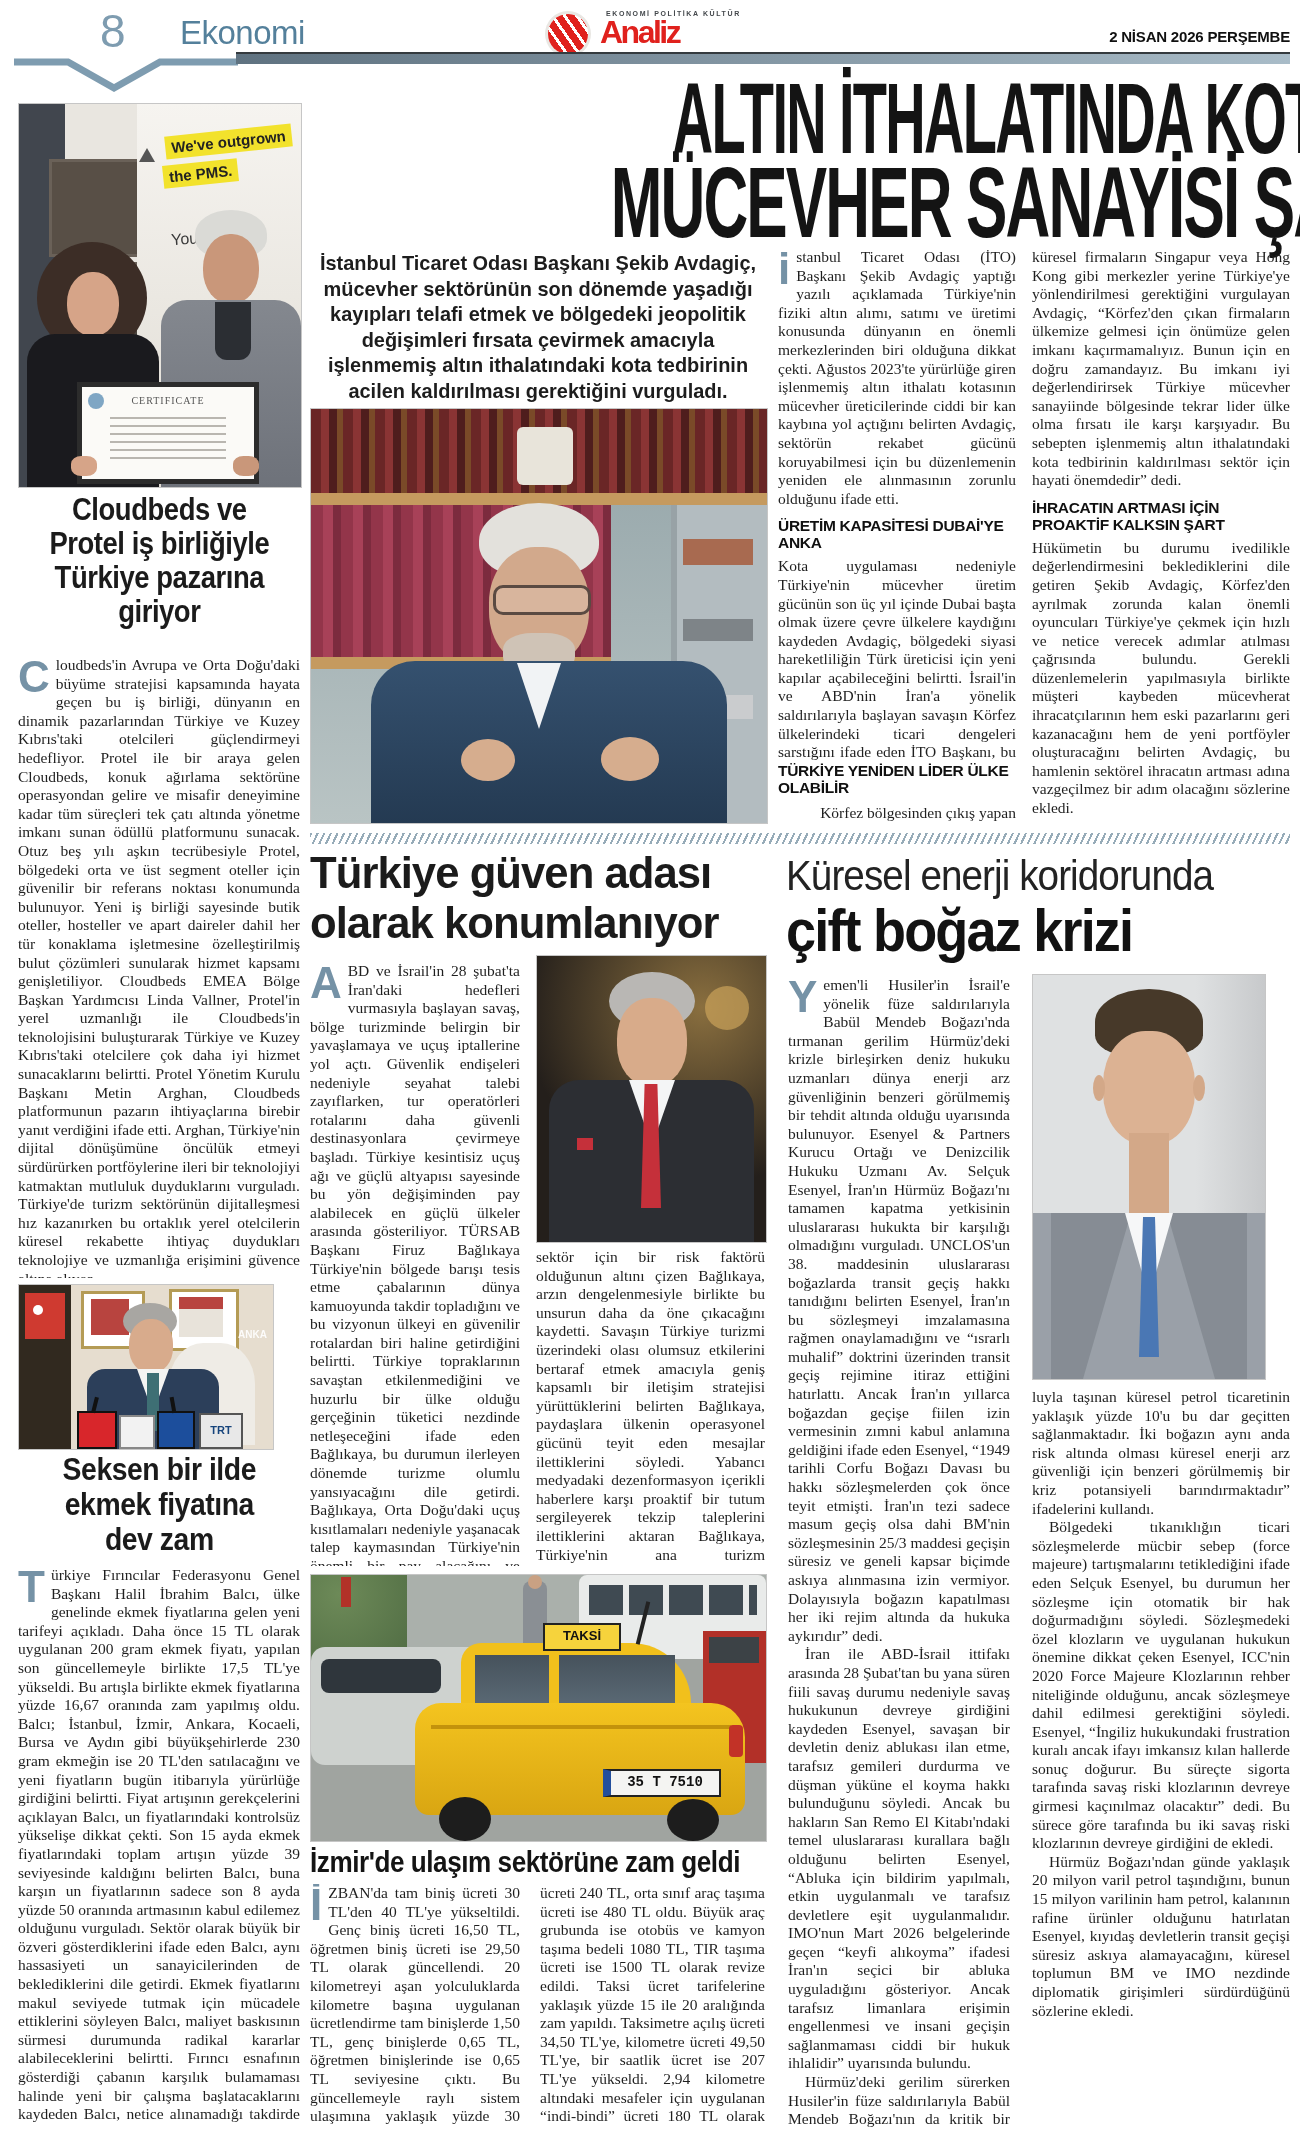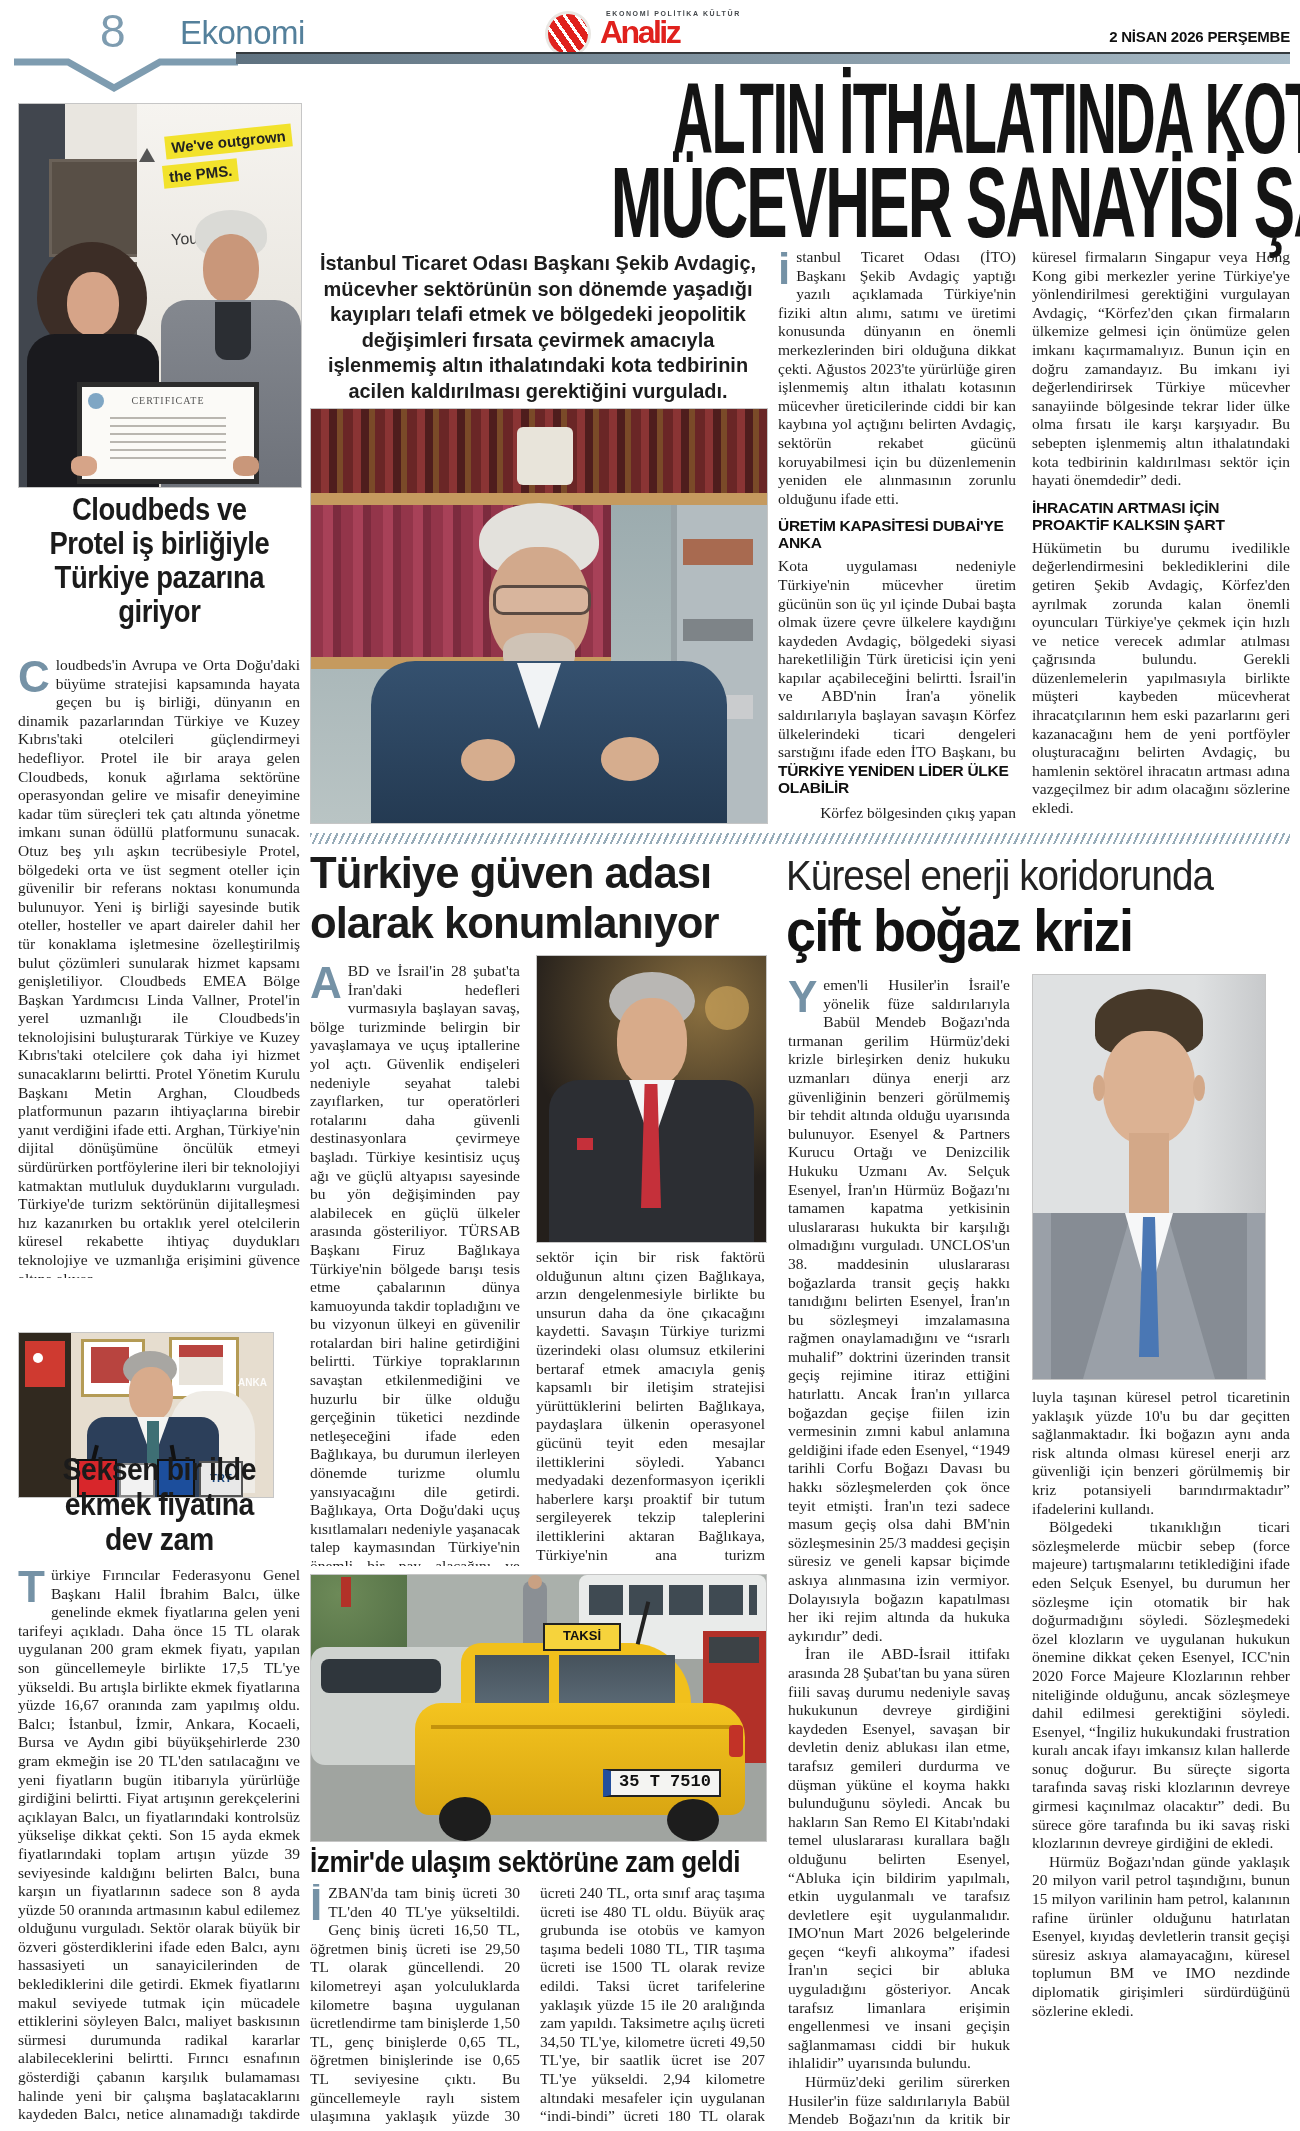--- a/index.html
+++ b/index.html
@@ -99,21 +99,21 @@
   <div class="abs hl cb-hl" style="left:18px;top:492px;">
     <span class="ln">Cloudbeds ve</span>
     <span class="ln">Protel iş birliğiyle</span>
     <span class="ln">Türkiye pazarına</span>
     <span class="ln">giriyor</span>
   </div>
   <div class="abs bt" style="left:18px;top:656px;width:282px;height:622px;">
     <p><span class="dc">C</span><span>loudbeds'in Avrupa ve Orta Doğu'daki büyüme stratejisi kapsamında hayata geçen bu iş birliği, dünyanın en dinamik pazarlarından Türkiye ve Kuzey Kıbrıs'taki otelcileri güçlendirmeyi hedefliyor. Protel ile bir araya gelen Cloudbeds, konuk ağırlama sektörüne operasyondan gelire ve misafir deneyimine kadar tüm süreçleri tek çatı altında yönetme imkanı sunan ödüllü platformunu sunacak. Otuz beş yılı aşkın tecrübesiyle Protel, bölgedeki orta ve üst segment oteller için güvenilir bir referans noktası konumunda bulunuyor. Yeni iş birliği sayesinde butik oteller, hosteller ve apart daireler dahil her tür konaklama işletmesine özelleştirilmiş bulut çözümleri sunularak hizmet kapsamı genişletiliyor. Cloudbeds EMEA Bölge Başkan Yardımcısı Linda Vallner, Protel'in yerel uzmanlığı ile Cloudbeds'in teknolojisini buluşturarak Türkiye ve Kuzey Kıbrıs'taki otelcilere çok daha iyi hizmet sunacaklarını belirtti. Protel Yönetim Kurulu Başkanı Metin Arghan, Cloudbeds platformunun pazarın ihtiyaçlarına birebir yanıt verdiğini ifade etti. Arghan, Türkiye'nin dijital dönüşümüne öncülük etmeyi sürdürürken portföylerine ileri bir teknolojiyi katmaktan mutluluk duyduklarını vurguladı. Türkiye'de turizm sektörünün dijitalleşmesi hız kazanırken bu ortaklık yerel otelcilerin küresel rekabette ihtiyaç duydukları teknolojiye ve uzmanlığa erişimini güvence altına alıyor.</span></p>
   </div>
 
-  <div class="abs ph" style="left:18px;top:1284px;width:254px;height:164px;background:#e6ddcf;margin-top:48px;">
+  <div class="abs ph" style="left:18px;top:1284px;width:254px;height:164px;background:#e6ddcf;">
     <div style="left:0;top:0;width:52px;height:164px;background:#31291f;"></div>
     <div style="left:6px;top:8px;width:40px;height:46px;background:#cf3a30;"></div>
     <div style="left:14px;top:20px;width:10px;height:10px;background:#fff;border-radius:50%;"></div>
     <div style="left:62px;top:6px;width:58px;height:52px;background:#fff;border:3px solid #b49b55;"></div>
     <div style="left:72px;top:14px;width:38px;height:36px;background:#b8443f;"></div>
     <div style="left:150px;top:4px;width:64px;height:56px;background:#fff;border:3px solid #b49b55;"></div>
     <div style="left:160px;top:12px;width:44px;height:40px;background:linear-gradient(180deg,#b8443f 30%,#e8e3da 30%);"></div>
     <div style="right:6px;top:44px;font-family:'Liberation Sans',sans-serif;font-weight:bold;font-size:10px;color:rgba(255,255,255,.9);">ANKA</div>
     <div style="left:150px;top:58px;width:86px;height:102px;background:#efece6;border-radius:40% 40% 0 0;"></div>
     <div style="left:104px;top:18px;width:54px;height:36px;background:#a8a6a2;border-radius:50%;"></div>
@@ -220,21 +220,21 @@
     <div style="left:398px;top:62px;width:50px;height:26px;background:#3c4246;"></div>
     <div style="left:0;top:72px;width:170px;height:118px;background:#ced2cf;border-radius:14px;"></div>
     <div style="left:10px;top:84px;width:120px;height:34px;background:#2f363c;border-radius:8px;"></div>
     <div style="left:150px;top:68px;width:230px;height:80px;background:#f1c01c;border-radius:20px 60px 0 0;"></div>
     <div style="left:164px;top:80px;width:200px;height:52px;background:linear-gradient(180deg,#46525c,#5b6a76);"></div>
     <div style="left:238px;top:80px;width:10px;height:52px;background:#f1c01c;"></div>
     <div style="left:330px;top:26px;width:4px;height:44px;background:#222;transform:rotate(14deg);"></div>
     <div class="tag" style="left:232px;top:48px;width:74px;height:24px;background:#f6d33c;border:2px solid #222;font-size:13px;text-align:center;line-height:22px;color:#111;">TAKSİ</div>
     <div style="left:104px;top:128px;width:330px;height:112px;background:linear-gradient(180deg,#f4c41f,#d9a612);border-radius:26px 34px 14px 14px;"></div>
     <div style="left:120px;top:150px;width:300px;height:4px;background:#c3920c;"></div>
-    <div class="plate" style="left:292px;top:194px;width:108px;height:24px;font-size:17px;line-height:22px;border-left:8px solid #234f9c;">35 T 7510</div>
+    <div class="plate" style="left:292px;top:194px;width:108px;height:24px;font-size:14px;line-height:22px;border-left:8px solid #234f9c;">35 T 7510</div>
     <div style="left:418px;top:150px;width:14px;height:32px;background:#c23227;border-radius:4px;"></div>
     <div style="left:128px;top:222px;width:52px;height:44px;background:#1d1d1d;border-radius:50%;"></div>
     <div style="left:356px;top:224px;width:52px;height:42px;background:#1d1d1d;border-radius:50%;"></div>
   </div>
 
   <div class="abs iz-hl" style="left:310px;top:1846px;">İzmir'de ulaşım sektörüne zam geldi</div>
   <div class="abs bt" style="left:310px;top:1884px;width:210px;height:246px;">
     <p><span class="dc">İ</span><span>ZBAN'da tam biniş ücreti 30 TL'den 40 TL'ye yükseltildi. Genç biniş ücreti 16,50 TL, öğretmen biniş ücreti ise 29,50 TL olarak güncellendi. 20 kilometreyi aşan yolculuklarda kilometre başına uygulanan ücretlendirme tam binişlerde 1,50 TL, genç binişlerde 0,65 TL, öğretmen binişlerinde ise 0,65 TL seviyesine çıktı. Bu güncellemeyle raylı sistem ulaşımına yaklaşık yüzde 30 oranında zam yansıtıldı. Deniz yoluyla seyahat edecek araçlar için biniş bedellerinde yüzde 20 artış yapıldı. Yeni tarifeye göre motosiklet taşıma ücreti 90 TL, otomobil taşıma</span></p>
   </div>
   <div class="abs bt" style="left:540px;top:1884px;width:225px;height:246px;">

